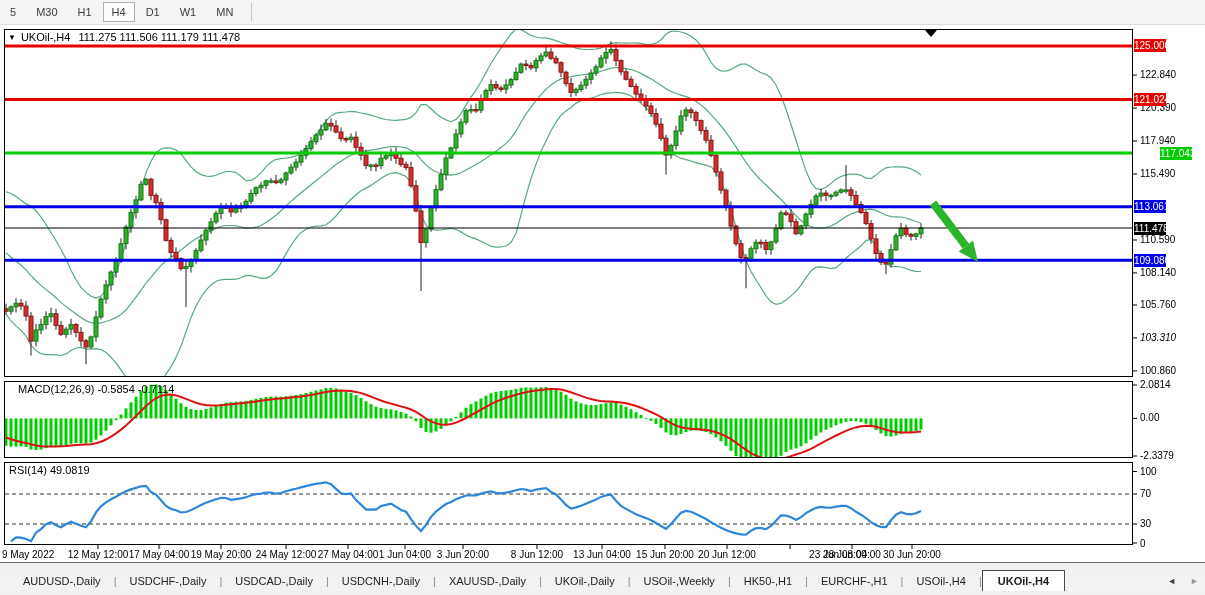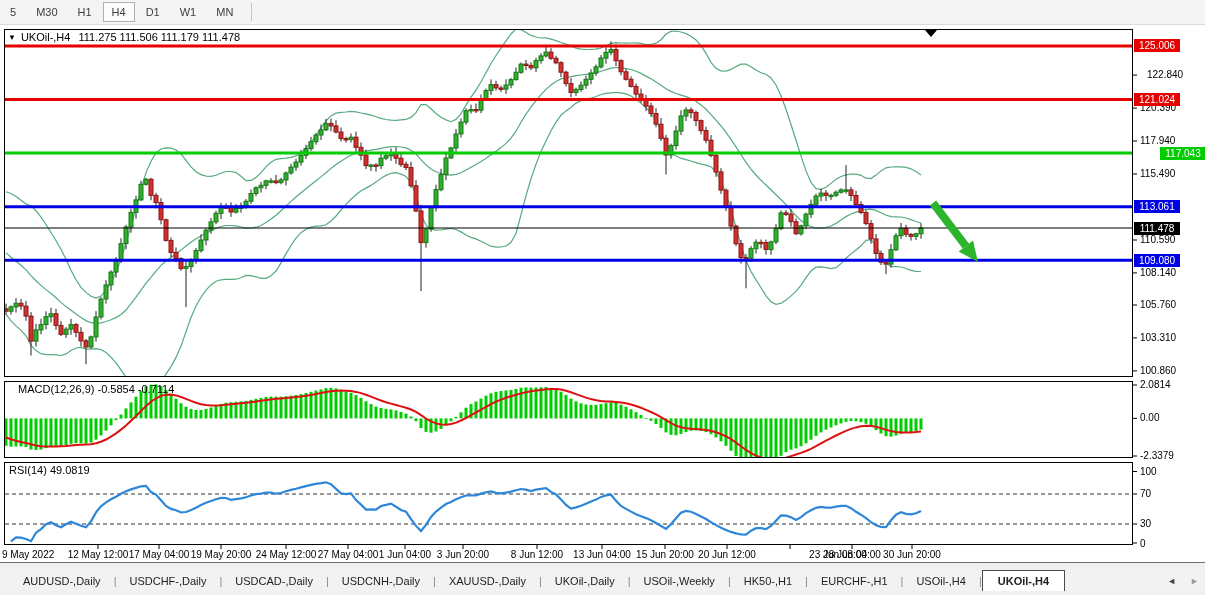--- a/index.html
+++ b/index.html
@@ -15,21 +15,21 @@
   .chart-region{position:absolute;left:0;top:0;width:1205px;height:563px;}
   #chartSvg{position:absolute;left:0;top:0;}
   .symbol-label{position:absolute;left:8px;top:31px;font-size:11px;color:#000;z-index:5;}
   .symbol-label .dd{font-size:8px;margin-right:5px;vertical-align:1px;}
   .symbol-label .sym{margin-right:8px;}
   .panel-label{position:absolute;left:9px;font-size:11px;color:#000;z-index:5;}
   .macd-label{top:383px;margin-left:9px;}
   .rsi-label{top:464px;}
   #labels{position:absolute;left:0;top:0;width:1205px;height:563px;z-index:4;pointer-events:none;}
   .ptick{position:absolute;left:1140px;font-size:10px;color:#000;white-space:nowrap;}
-  .badge{position:absolute;left:1134px;width:46px;height:13px;font-size:10px;line-height:13px;
+  .badge{position:absolute;left:1134px;width:32px;height:13px;font-size:10px;line-height:13px;
     color:#fff;text-align:center;white-space:nowrap;}
   .ttick{position:absolute;top:549px;font-size:10px;color:#000;white-space:nowrap;transform:translateX(-50%);}
   .ttick.first{transform:none;}
   .price-axis-hit{position:absolute;left:1133px;top:29px;width:72px;height:517px;z-index:3;}
   .time-axis-hit{position:absolute;left:4px;top:546px;width:1129px;height:16px;z-index:3;}
   
   .bottom-sep{position:absolute;left:0;top:562px;width:1205px;height:1px;background:#6e6e6e;z-index:30;}
   .scroll-strip{position:absolute;left:0;top:563px;width:1205px;height:7px;background:#f0f0f0;z-index:30;}
   .tab-bar{position:absolute;left:0;top:570px;width:1205px;height:21px;background:#f2f2f2;
     border-bottom:1px solid #ababab;display:flex;align-items:center;z-index:30;}
@@ -674,28 +674,28 @@
         <line x1="790" y1="545" x2="790" y2="549" stroke="#000"></line>
         <line x1="852" y1="545" x2="852" y2="549" stroke="#000"></line>
         <line x1="912" y1="545" x2="912" y2="549" stroke="#000"></line>
       </svg>
     <div class="symbol-label">
       <span class="dd">▼</span><span class="sym">UKOil-,H4</span><span class="ohlc">111.275 111.506 111.179 111.478</span>
     </div>
     <div class="panel-label macd-label">MACD(12,26,9) -0.5854 -0.7114</div>
     <div class="panel-label rsi-label">RSI(14) 49.0819</div>
     <div id="labels">
-        <div class="ptick" style="top: 69.0788px; margin-left: 7px;">122.840</div>
+        <div class="ptick" style="top: 69.0788px;">122.840</div>
         <div class="ptick" style="top: 102.053px;">120.390</div>
         <div class="ptick" style="top: 135.028px;">117.940</div>
         <div class="ptick" style="top: 168.002px;">115.490</div>
         <div class="ptick" style="top: 233.952px;">110.590</div>
         <div class="ptick" style="top: 266.926px;">108.140</div>
         <div class="ptick" style="top: 298.959px;">105.760</div>
-        <div class="ptick" style="top: 331.933px;">103.310</div>
+        <div class="ptick" style="top: 331.933px; font-style: italic;">103.310</div>
         <div class="ptick" style="top: 364.908px;">100.860</div>
         <div class="badge" style="top: 39.4266px; background: rgb(230, 0, 0);">125.006</div>
         <div class="badge" style="top: 93.0204px; background: rgb(230, 0, 0);">121.024</div>
         <div class="badge" style="top: 146.601px; background: rgb(0, 204, 0); margin-left: 26px;">117.043</div>
         <div class="badge" style="top: 200.194px; background: rgb(0, 0, 230);">113.061</div>
         <div class="badge" style="top: 221.5px; background: rgb(0, 0, 0);">111.478</div>
         <div class="badge" style="top: 253.775px; background: rgb(0, 0, 230);">109.080</div>
         <div class="ptick" style="top: 379px;">2.0814</div>
         <div class="ptick" style="top: 412.44px;">0.00</div>
         <div class="ptick" style="top: 450px;">-2.3379</div>

